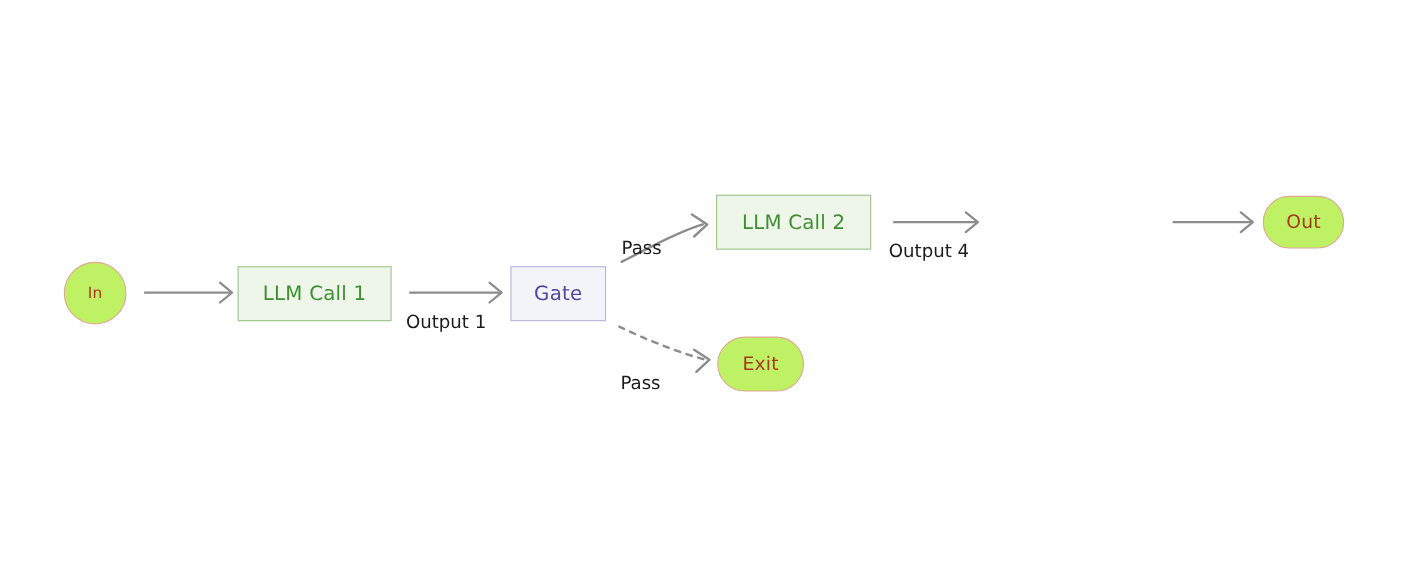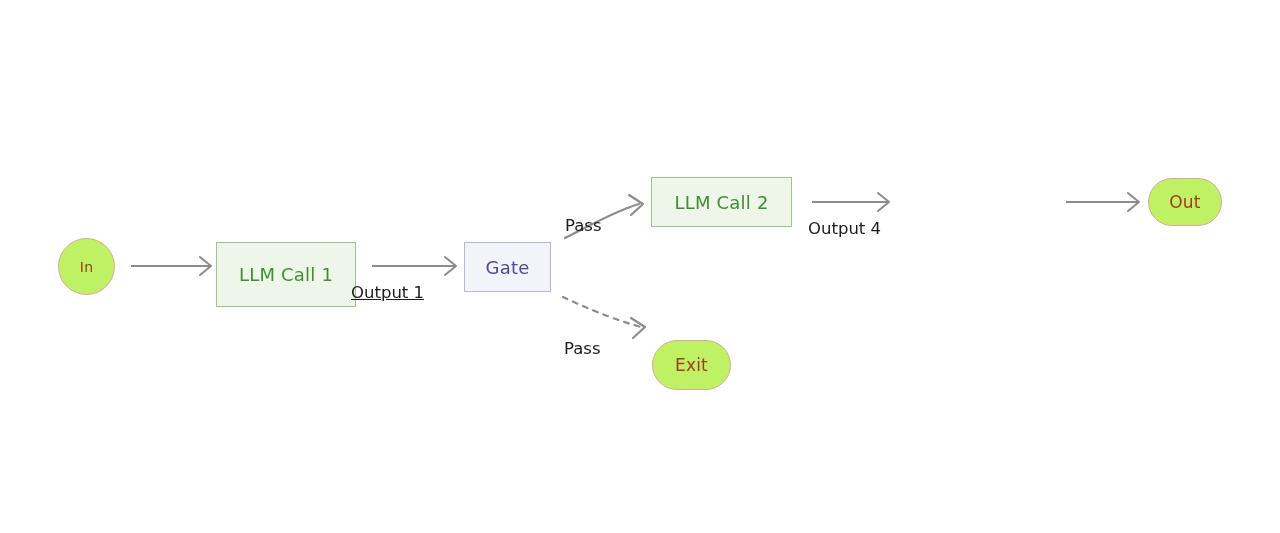--- a/index.html
+++ b/index.html
@@ -106,42 +106,42 @@
     <g>
       <line x1="1066" y1="202" x2="1138" y2="202" stroke="#8c8c8c" stroke-width="2"></line>
       <polyline points="1128,193 1139,202 1128,211" stroke="#8c8c8c" stroke-width="2" fill="none" stroke-linecap="round" stroke-linejoin="round"></polyline>
     </g>
   </svg>
 
   <div class="node terminal circle" style="left:58px; top:238px; width:57px; height:57px; font-size:14px;">
     <span>In</span>
   </div>
 
-  <div class="node process" style="left:216px; top:242px; width:140px; height:65px; font-size:18px;">
+  <div class="node process" style="left:216px; top:242px; width:140px; height:50px; font-size:18px;">
     <span>LLM Call 1</span>
   </div>
 
   <div class="node gate" style="left:464px; top:242px; width:87px; height:50px; font-size:18px;">
     <span>Gate</span>
   </div>
 
   <div class="node process" style="left:651px; top:177px; width:141px; height:50px; font-size:18px;">
     <span>LLM Call 2</span>
   </div>
 
 
   <div class="node terminal pill" style="left:1148px; top:178px; width:74px; height:48px; font-size:17px;">
     <span>Out</span>
   </div>
 
-  <div class="node terminal pill" style="left:652px; top:306px; width:79px; height:50px; font-size:17px;margin-top:34px;">
+  <div class="node terminal pill" style="left:652px; top:306px; width:79px; height:50px; font-size:17px;">
     <span>Exit</span>
   </div>
 
-  <div class="edge-label" style="left:351px; top:283px;text-decoration:underline;">Output 1</div>
+  <div class="edge-label" style="left:369px; top:283px;">Output 1</div>
 
   <div class="edge-label" style="left:565px; top:172px;margin-top:44px;">Pass</div>
 
   <div class="edge-label" style="left:564px; top:339px;">Pass</div>
 
   <div class="edge-label" style="left:808px; top:219px;">Output 4</div>
 
 </div>
 
 </body></html>

